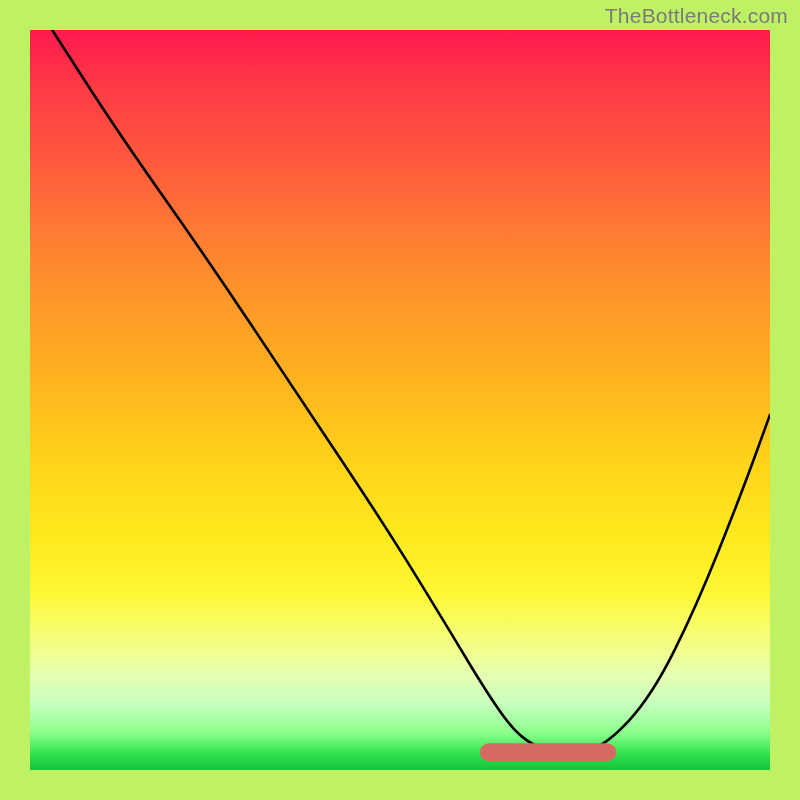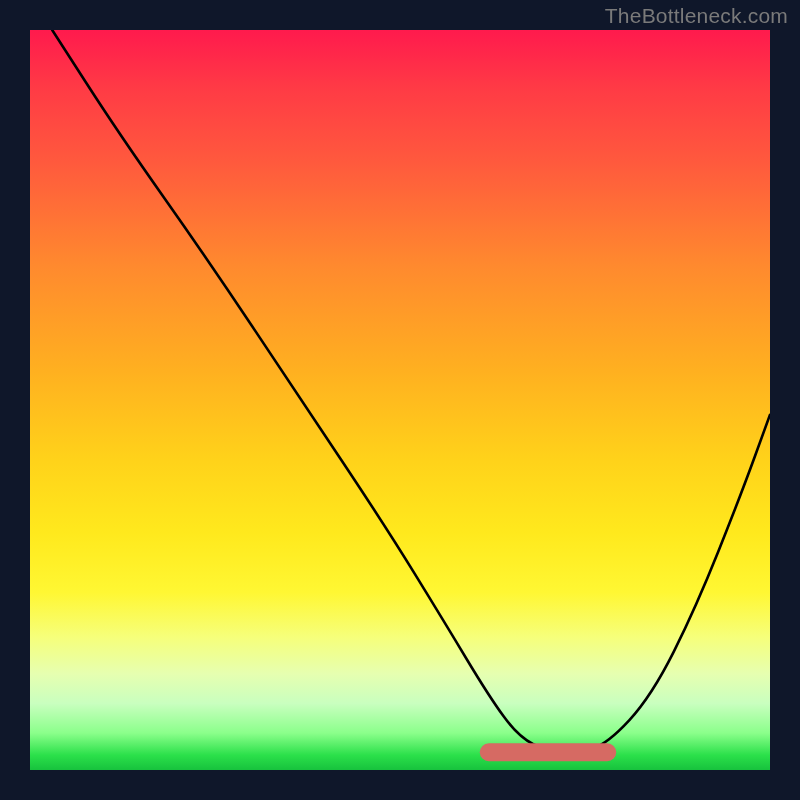--- a/index.html
+++ b/index.html
@@ -10,21 +10,21 @@
     background: #000;
     overflow: hidden;
     font-family: Arial, Helvetica, sans-serif;
   }
   .frame {
     position: absolute;
     top: 0;
     left: 0;
     width: 800px;
     height: 800px;
-    background: #0f172a;
+    background: #bef264;
   }
   .plot-area {
     position: absolute;
     top: 30px;
     left: 30px;
     width: 740px;
     height: 740px;
     overflow: hidden;
   }
   .gradient {

